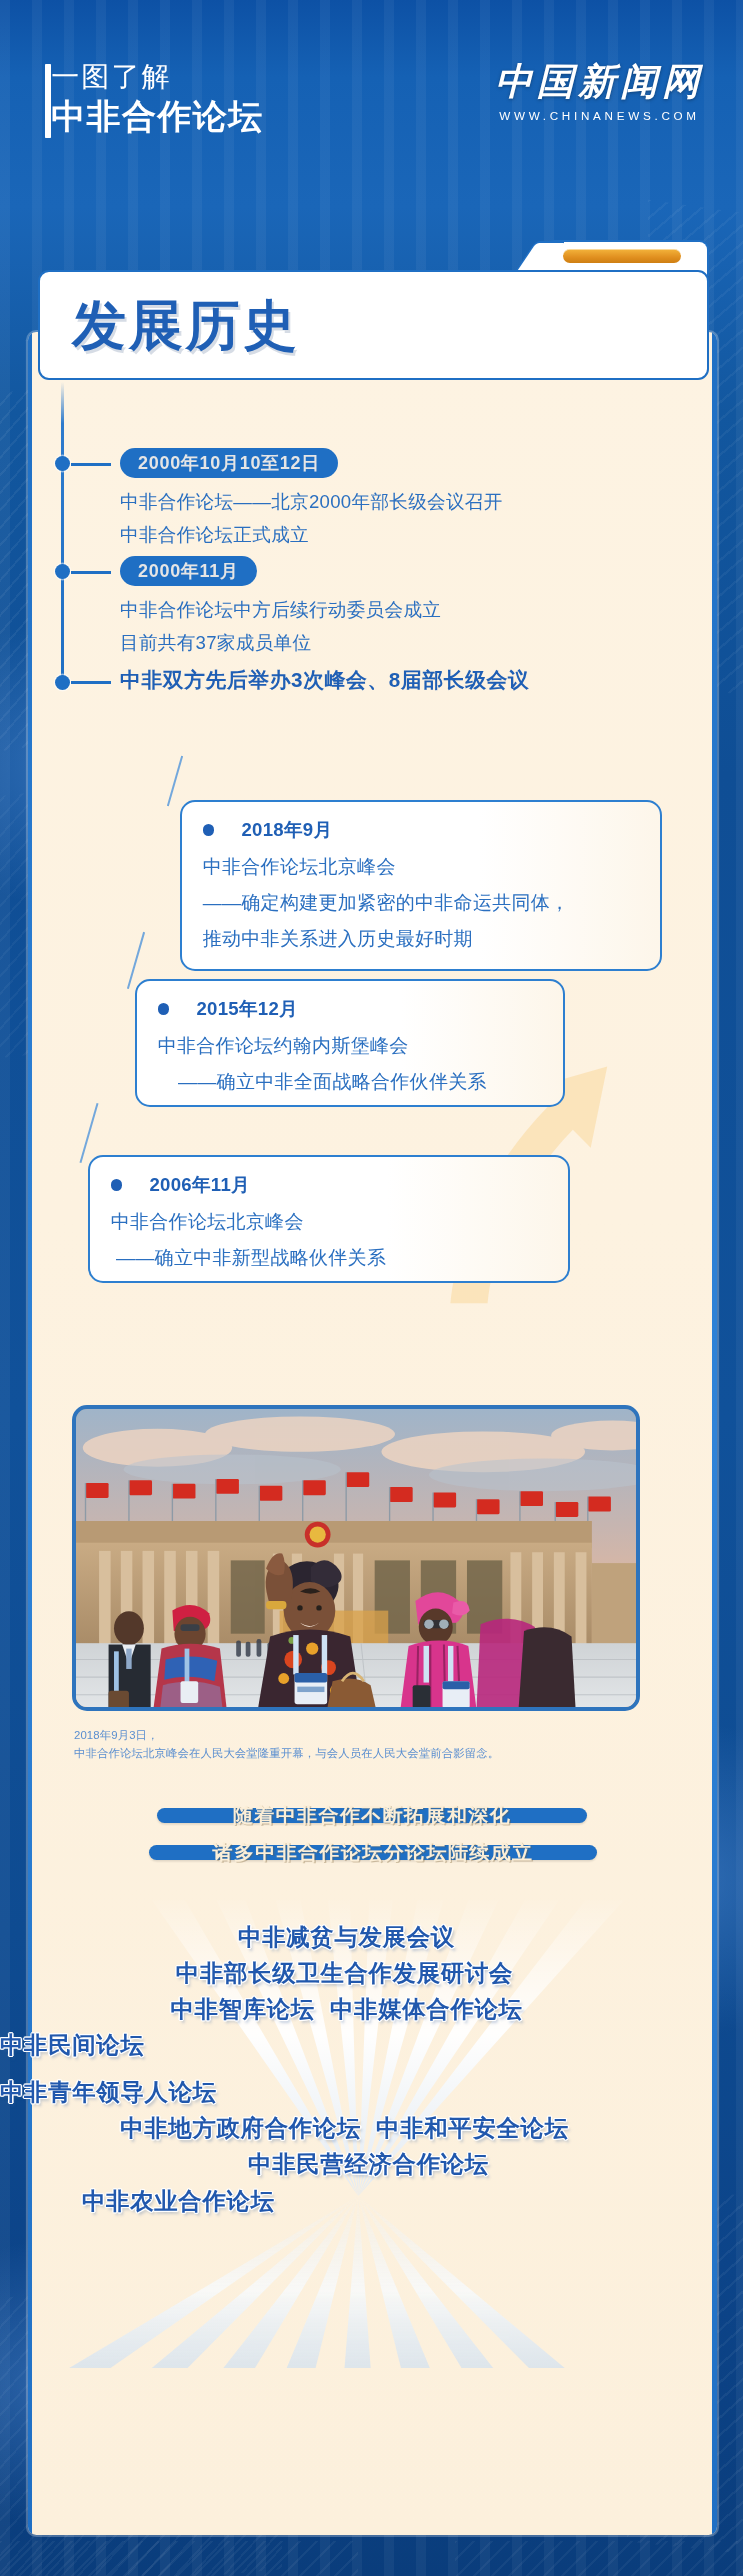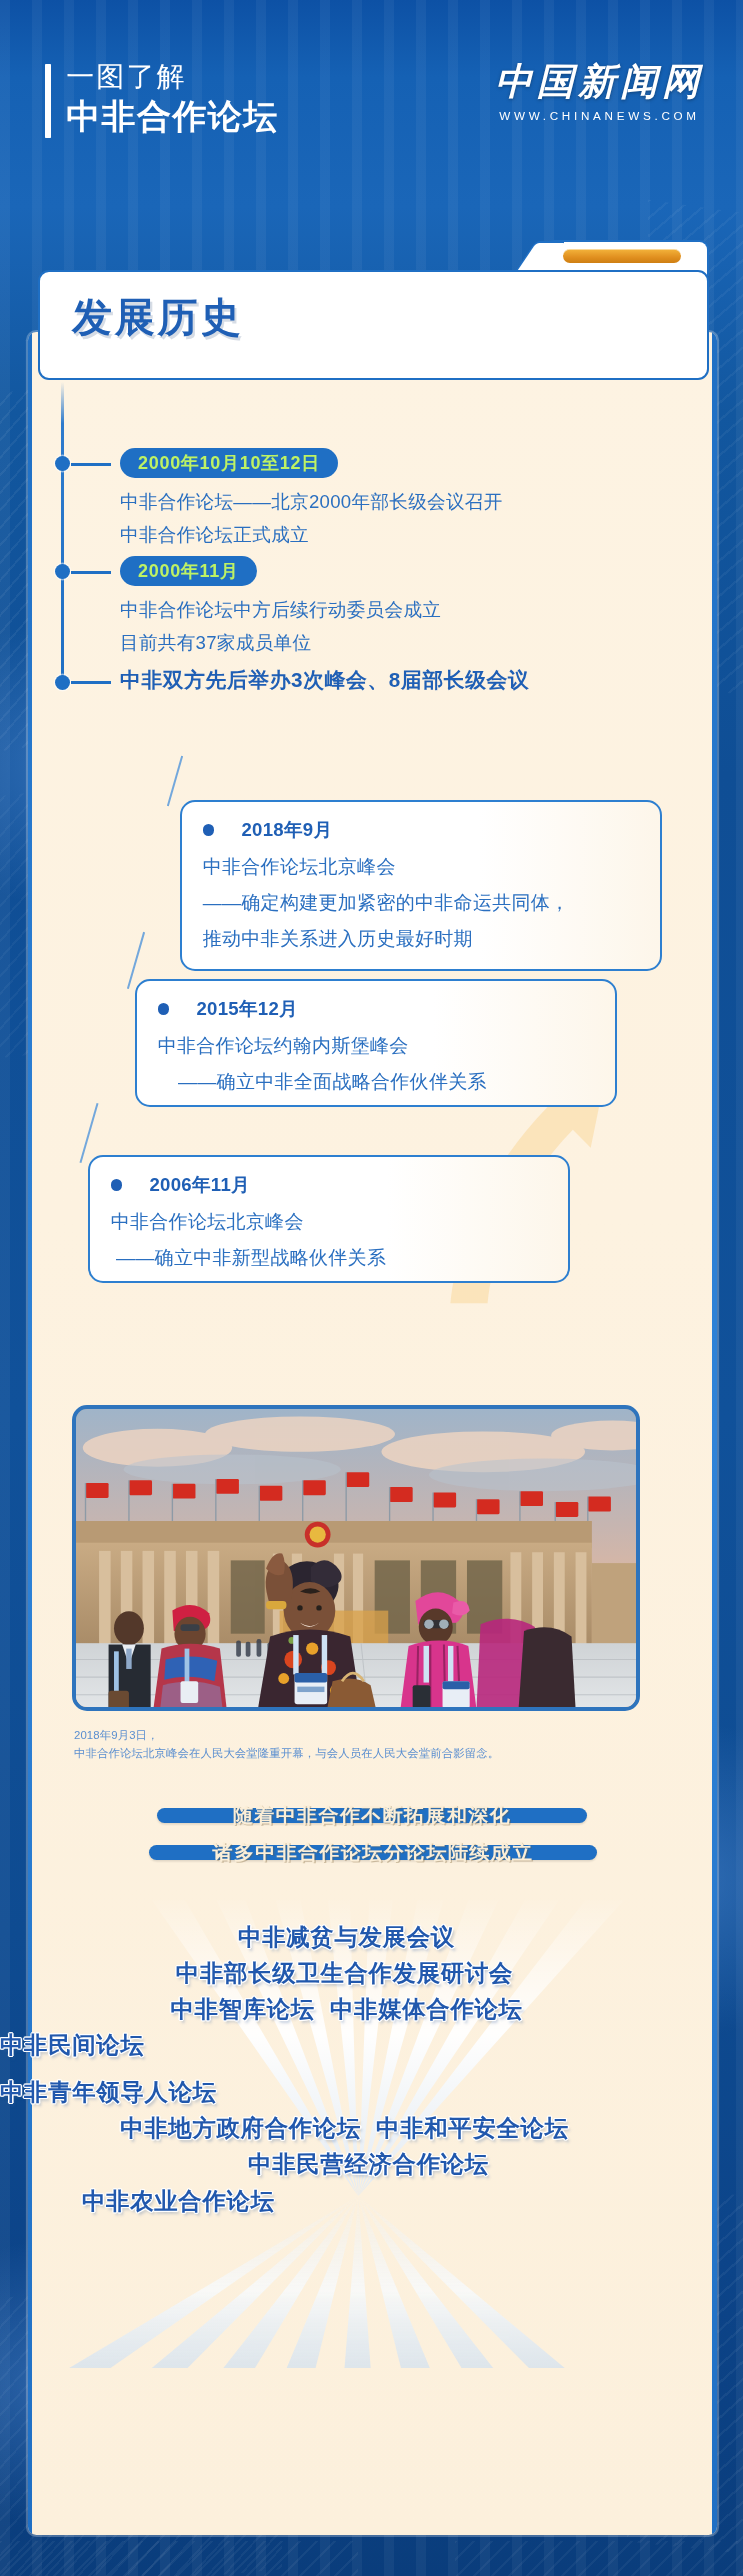--- a/index.html
+++ b/index.html
@@ -33,21 +33,21 @@
   .db-l1{ left:-6.9px; top:386px; width:117px; height:358px; transform:skewY(-8deg); opacity:.55;}
   .db-l2{ left:-13.8px; top:792px; width:103px; height:262px; transform:skewY(-6deg); opacity:.40;}
   .db-r1{ right:-6.9px; top:207px; width:103px; height:482px; transform:skewY(8deg); opacity:.45;}
   .db-r2{ right:-6.9px; top:2190px; width:124px; height:358px; transform:skewY(6deg); opacity:.5;}
   .db-b1{ left:-6.9px; top:2286px; width:289px; height:296px; transform:skewY(-5deg); opacity:.45;}
   .glow{ position:absolute; border-radius:50%; pointer-events:none;
          background:radial-gradient(circle,rgba(120,180,255,.30) 0%,rgba(120,180,255,0) 70%); }
 
   
   #header { position:absolute; left:0; top:0; width:744px; height:172px; }
-  .hd-title { position:absolute; left:45px; top:61px; display:flex; gap:15px; align-items:flex-start; }
+  .hd-title { position:absolute; left:45px; top:61px; display:flex; align-items:flex-start; }
   .hd-bar { width:6.2px; height:74px; background:#fff; border-radius:0.7px; flex:0 0 auto; margin-top:2.8px;}
   .hd-lines { color:#fff; }
   .hd-l1 { font-size:28px; letter-spacing:2.1px; line-height:1.15; font-weight:400; }
   .hd-l2 { font-size:34px; letter-spacing:1.4px; line-height:1.22; font-weight:700; margin-top:2.8px; }
 
   .logo { position:absolute; right:40px; top:63px; text-align:center; color:#fff; }
   .logo-cn { font-family:"DejaVu Serif","Liberation Serif",serif; font-weight:700;
              font-size:37px; letter-spacing:4.8px; line-height:1;
              text-shadow:0 1.4px 3.4px rgba(0,0,0,.35); font-style:italic; }
   .logo-url { font-size:11.7px; letter-spacing:3.7px; margin-top:9px; font-weight:400; }
@@ -65,21 +65,21 @@
                background:linear-gradient(180deg,#1f6fc4,#2f83d8 50%,#1f6fc4); }
   .pr-left{ left:0; } .pr-right{ right:0; }
 
   
   #titlecard {
     position:absolute; left:38px; top:270px; width:671px; height:110px;
     background:#fff; border:2.8px solid #1f6fc4; border-radius:11px; z-index:6;
   }
   #titlecard .tc-text{
     position:absolute; left:32px; top:18px;
-    font-size:40px; font-weight:700; letter-spacing:2.8px;
+    font-size:54px; font-weight:700; letter-spacing:2.8px;
     color:#1f5fb5; text-shadow:2.1px 2.8px 0 rgba(120,140,170,.30);
     font-family:"DejaVu Sans","Liberation Sans",sans-serif;
   }
   
   #tab-notch{
     position:absolute; left:544px; top:240px; width:165px; height:36px;
     background:#fff; border:2.8px solid #1f6fc4; border-bottom:none;
     border-radius:9.6px 9.6px 0 0; z-index:5;
   }
   #tab-notch .slash{
@@ -98,21 +98,21 @@
   
   #tl { position:absolute; left:61px; top:382px; width:620px; }
   .tl-line { position:absolute; left:0px; top:0; width:2.8px; height:296px;
              background:linear-gradient(180deg,rgba(31,111,196,0) 0%,#2e7bcd 14%,#1f6fc4 100%); }
   .tl-node { position:absolute; left:-6.2px; width:15px; height:15px; border-radius:50%;
              background:#1f6fc4; box-shadow:0 0 0 1.4px rgba(255,255,255,.5); }
   .tl-stem { position:absolute; left:9.6px; height:2.8px; width:40px; background:#1f6fc4; }
 
   .tl-block{ position:absolute; left:59px; }
   .pillbadge{
-    display:inline-block; background:#1f6fc4; color:#bef264;
+    display:inline-block; background:#1f6fc4; color:#e5e5e5;
     font-size:18px; font-weight:700; letter-spacing:0.7px;
     padding:5.5px 18px 6.2px; border-radius:15px; line-height:1;
   }
   .tl-row { color:#2a6fc0; font-size:18.6px; line-height:1.0; margin-top:15px; letter-spacing:0.3px; }
   .tl-strong { color:#1f5fb5; font-size:20.7px; font-weight:700; letter-spacing:0.7px; }
 
   
   .scard{
     position:absolute; background:linear-gradient(90deg,#ffffff 0%,#ffffff 62%,#fdf6ea 100%);
     border:2.1px solid #2d7fd0; border-radius:15px; z-index:4;
@@ -254,21 +254,21 @@
   <div class="scard" style="left:180px;top:800px;width:482px;height:171px">
     <div class="sc-head">
       <span class="dot"></span>
       <span class="sc-date">2018年9月</span>
     </div>
     <div class="sc-line">中非合作论坛北京峰会</div>
     <div class="sc-line">——确定构建更加紧密的中非命运共同体，</div>
     <div class="sc-line">推动中非关系进入历史最好时期</div>
   </div>
 
-  <div class="scard" style="left:135px;top:979px;width:482px;height:128px">
+  <div class="scard" style="left:135px;top:979px;width:430px;height:128px">
     <div class="sc-head">
       <span class="dot"></span>
       <span class="sc-date">2015年12月</span>
     </div>
     <div class="sc-line">中非合作论坛约翰内斯堡峰会</div>
     <div class="sc-line" style="margin-left:41px">——确立中非全面战略合作伙伴关系</div>
   </div>
 
   <div class="scard" style="left:88px;top:1155px;width:482px;height:128px">
     <div class="sc-head">

